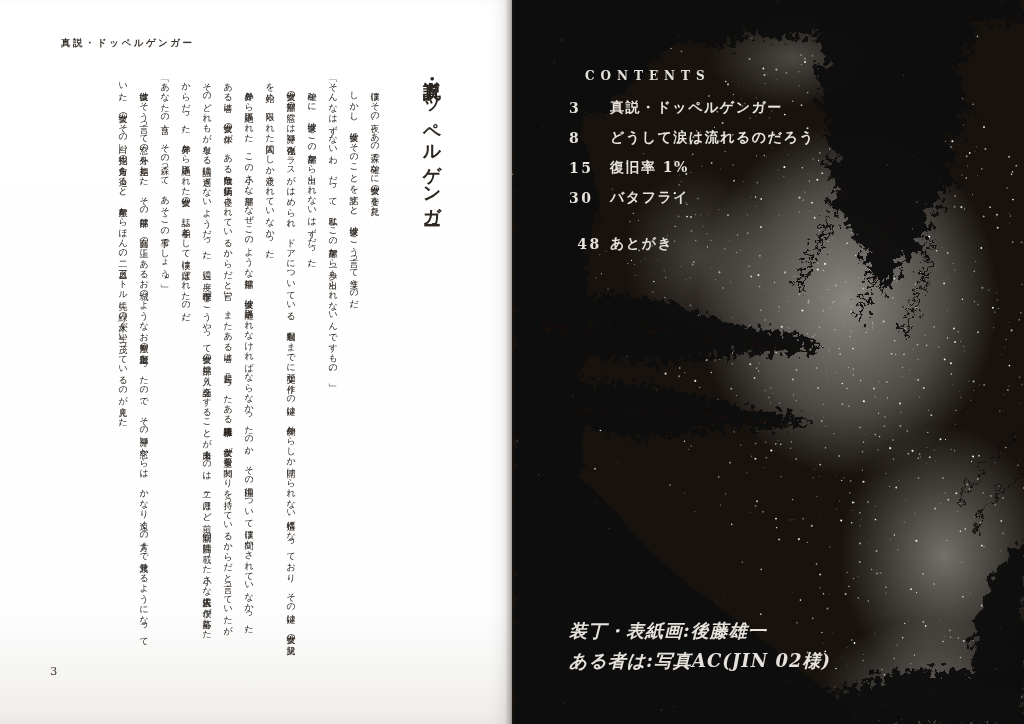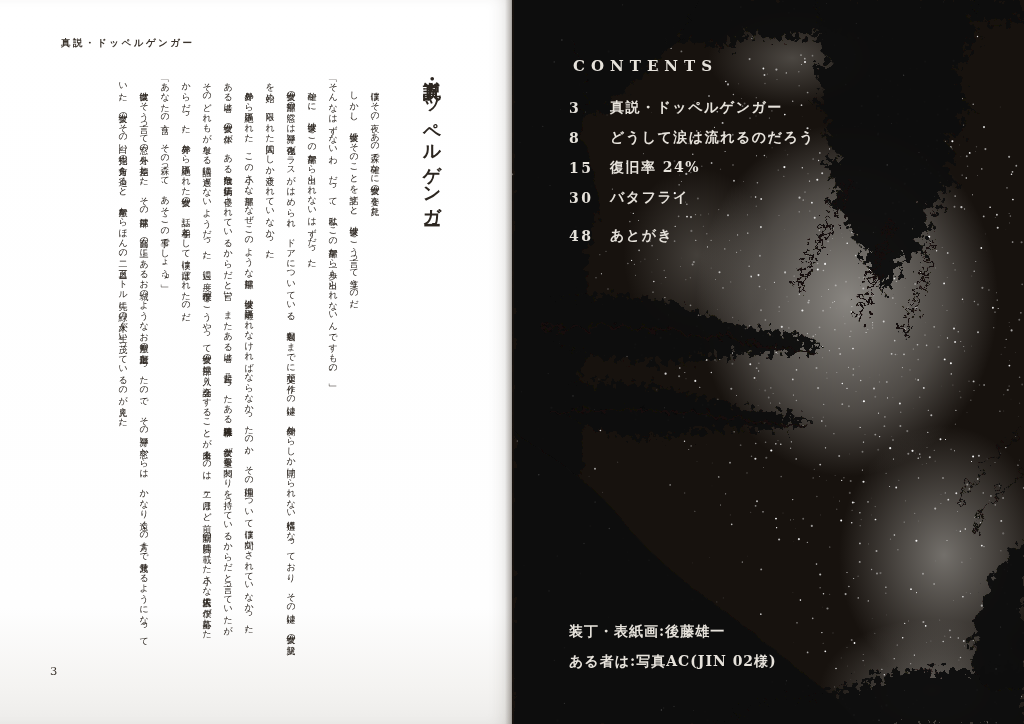--- a/index.html
+++ b/index.html
@@ -43,31 +43,31 @@
       radial-gradient(ellipse 210px 245px at 335px 300px, rgba(152,149,144,.88) 0%, rgba(152,149,144,.42) 46%, rgba(152,149,144,0) 72%),
       radial-gradient(ellipse 150px 185px at 432px 555px, rgba(138,135,130,.8) 0%, rgba(138,135,130,0) 70%),
       radial-gradient(ellipse 120px 70px at 280px 58px, rgba(118,114,108,.55) 0%, rgba(118,114,108,0) 70%),
       radial-gradient(ellipse 105px 125px at 185px 255px, rgba(112,108,102,.5) 0%, rgba(112,108,102,0) 70%),
       radial-gradient(ellipse 150px 95px at 420px 690px, rgba(128,125,120,.7) 0%, rgba(128,125,120,0) 75%);
   }
   .photo-svg{position:absolute;inset:0;width:512px;height:724px;display:block;}
 
   .contents-overlay{position:absolute;inset:0;color:#e6e2db;}
   .contents-overlay h2{
-    position:absolute;top:53px;left:57px;margin:4px;
-    font-size:15px;font-weight:bold;letter-spacing:6px;
+    position:absolute;top:53px;left:57px;margin:16px;
+    font-size:12px;font-weight:bold;letter-spacing:6px;
   }
   .toc{position:absolute;top:93px;left:57px;}
   .toc-row{display:flex;align-items:center;height:30px;font-size:14px;font-weight:bold;}
   .toc-row .num{width:41px;letter-spacing:2.5px;}
   .toc-row .ttl{letter-spacing:1.5px;white-space:nowrap;}
-  .toc-row.last{margin-top:8px;}
+  .toc-row.last{margin-top:16px;text-align:center;}
   .credits{
     position:absolute;left:57px;bottom:48px;
-    font-size:14px;font-weight:bold;letter-spacing:1px;line-height:30px;white-space:nowrap;
+    font-size:18px;font-weight:bold;letter-spacing:1px;line-height:30px;white-space:nowrap;font-style:italic;
   }
 
   
   .spine{position:absolute;top:0;left:505px;width:9px;height:724px;
     background:linear-gradient(90deg,rgba(40,30,20,0) 0%,rgba(40,30,20,.25) 70%,#17120e 100%);}
 </style>
 </head>
 <body>
 
 <div class="spread">
@@ -1276,21 +1276,21 @@
         <div class="toc-row">
           <span class="num">3</span>
           <span class="ttl">真説・ドッペルゲンガー</span>
         </div>
         <div class="toc-row">
           <span class="num">8</span>
           <span class="ttl">どうして涙は流れるのだろう</span>
         </div>
         <div class="toc-row">
           <span class="num">15</span>
-          <span class="ttl">復旧率 24%</span>
+          <span class="ttl">復旧率 1%</span>
         </div>
         <div class="toc-row">
           <span class="num">30</span>
           <span class="ttl">バタフライ</span>
         </div>
         <div class="toc-row last">
           <span class="num">48</span>
           <span class="ttl">あとがき</span>
         </div>
       </div>

